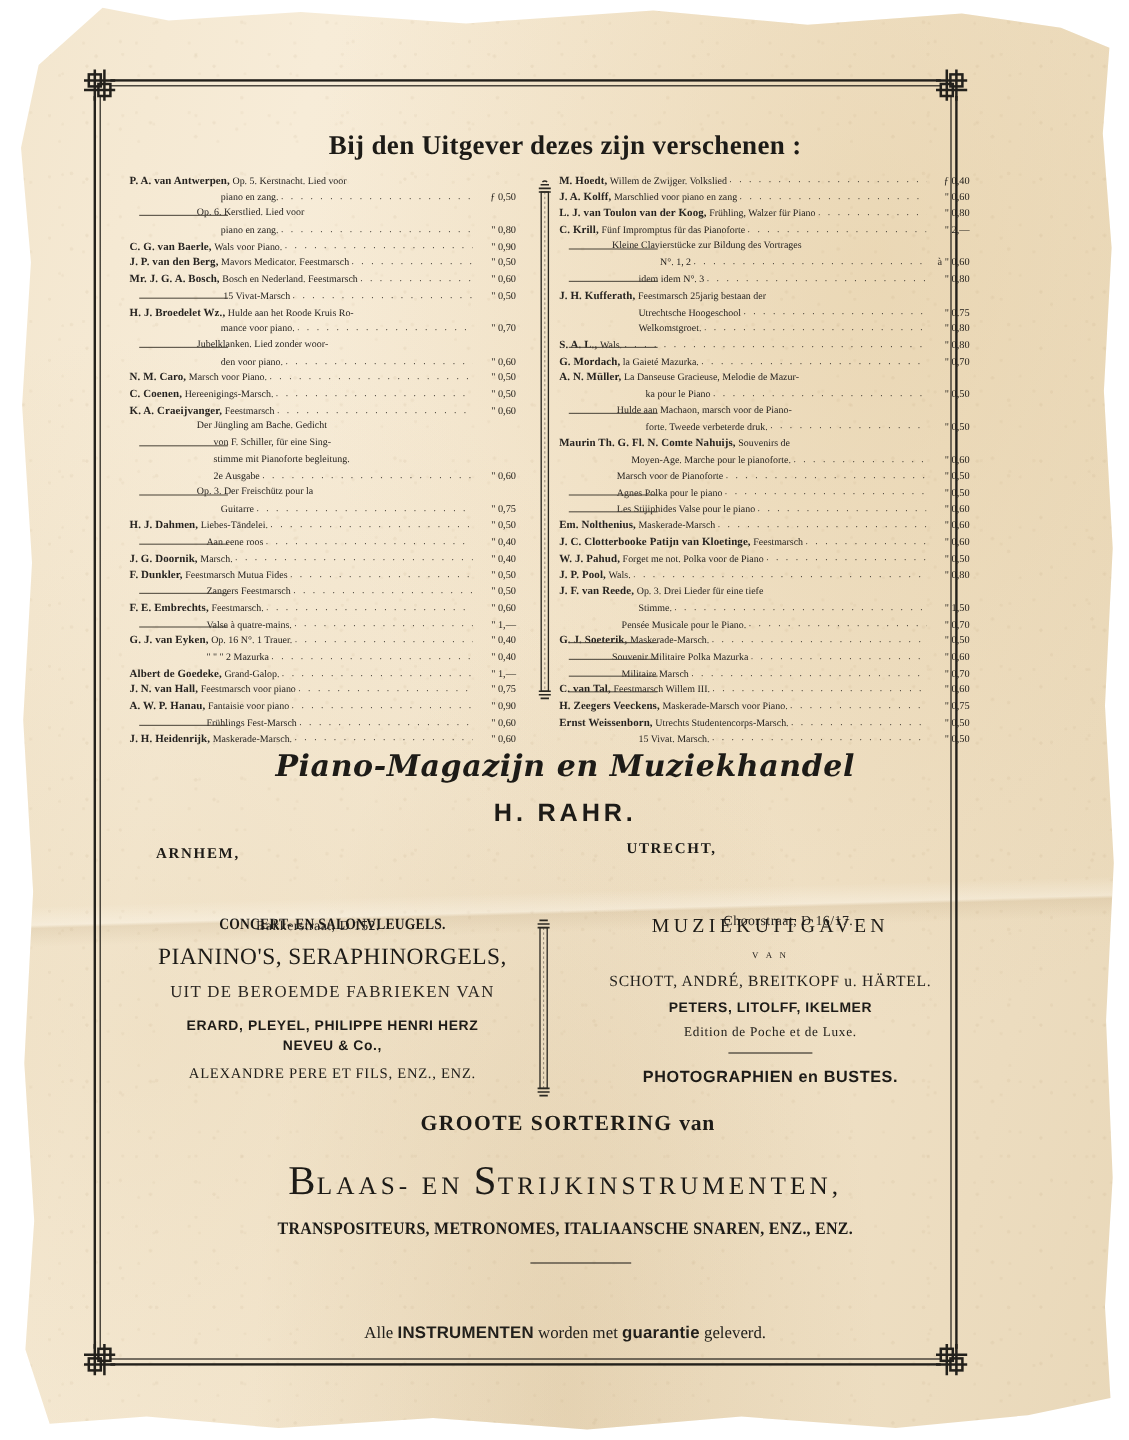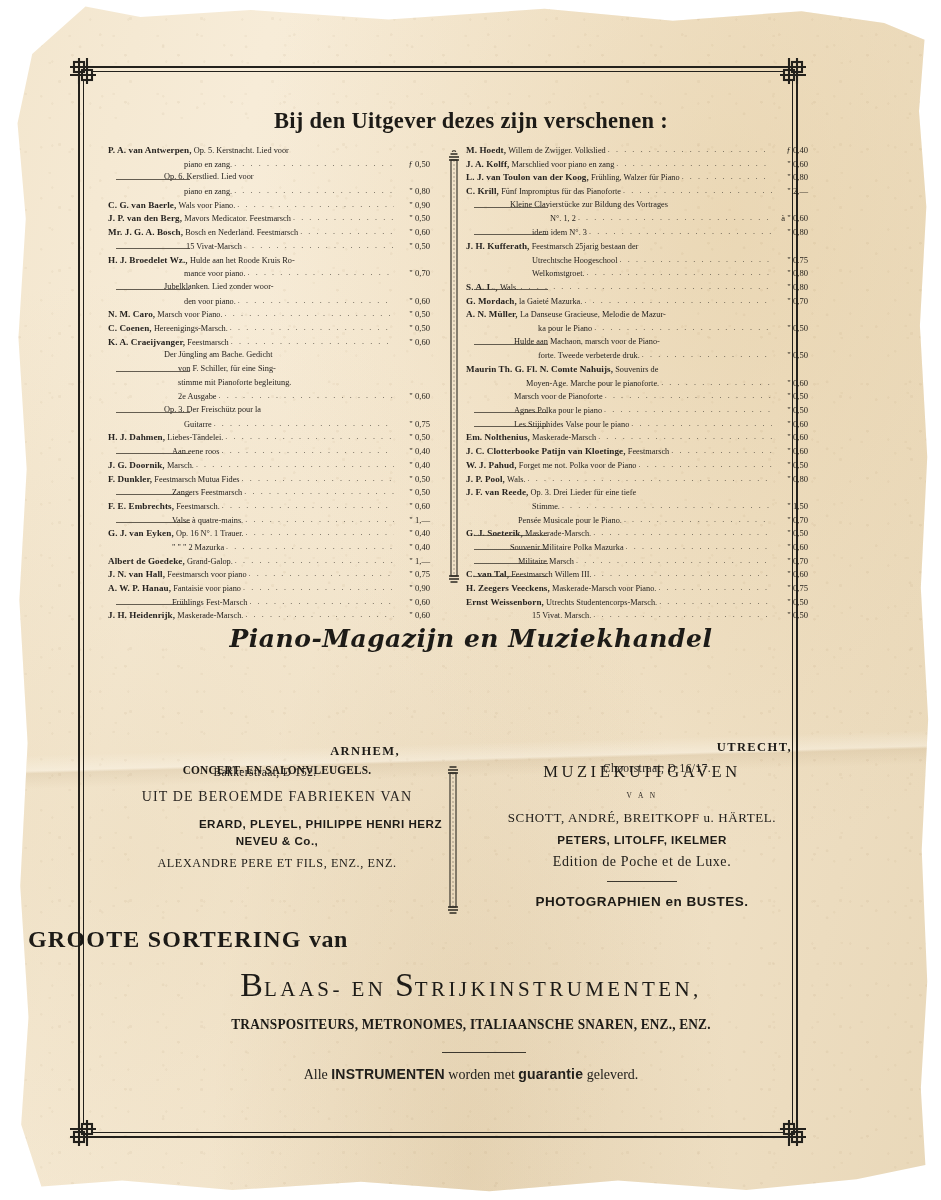--- a/index.html
+++ b/index.html
@@ -70,43 +70,43 @@
   #pillar{position:absolute;left:434px;top:146px;width:16px;height:436px;}
 
   
   #fraktur{position:absolute;left:0;right:0;top:620px;text-align:center;
      font-family:"DejaVu Serif",serif;font-weight:700;font-size:25px;
      color:#1d1b17;letter-spacing:.5px;font-style:italic;}
   #rahr{position:absolute;left:0;right:0;top:662px;text-align:center;
      font-family:"Liberation Sans",sans-serif;font-weight:700;font-size:21px;
      letter-spacing:3.2px;color:#1d1b17;}
 
-  .city{position:absolute;text-align:right;font-weight:700;font-size:12.5px;
-        letter-spacing:1.4px;color:#1d1b17;font-family:"Liberation Serif",serif;margin-top:40px;}
+  .city{position:absolute;text-align:left;font-weight:700;font-size:12.5px;
+        letter-spacing:1.4px;color:#1d1b17;font-family:"Liberation Serif",serif;}
   .addr{position:absolute;text-align:center;font-size:11.5px;color:#262320;
         letter-spacing:.4px;margin-top:40px;}
 
   
   .pnl{position:absolute;text-align:center;}
   .p-h1{font-family:"Liberation Serif",serif;font-weight:700;font-size:13.2px;
         letter-spacing:.2px;color:#1d1b17;transform:scaleX(.86);}
   .p-h2{font-family:"Liberation Serif",serif;font-size:19.5px;letter-spacing:.4px;
         color:#1d1b17;}
   .p-sm{font-size:14px;letter-spacing:1.1px;color:#2a2622;}
   .p-b{font-family:"Liberation Sans",sans-serif;font-weight:700;font-size:11.6px;
        letter-spacing:.5px;color:#1d1b17;}
   .p-sr{font-family:"Liberation Serif",serif;font-size:12.2px;letter-spacing:.6px;color:#22201c;}
   .p-mz{font-family:"Liberation Serif",serif;font-size:16.5px;letter-spacing:3.6px;color:#1d1b17;}
   .p-vn{font-size:7.4px;letter-spacing:2.4px;color:#2a2622;}
 
   #pillar2{position:absolute;left:434px;top:760px;width:14px;height:152px;}
 
   
-  #groote{position:absolute;left:16px;right:0;top:922px;text-align:left;
-     font-family:"Liberation Serif",serif;font-weight:700;font-size:24px;
+  #groote{position:absolute;left:4px;right:0;top:922px;text-align:center;
+     font-family:"Liberation Serif",serif;font-weight:700;font-size:18px;
      letter-spacing:1.2px;color:#1d1b17;}
   #groote .vn{font-weight:700;letter-spacing:.5px;}
   #blaas{position:absolute;left:0;right:0;top:962px;text-align:center;
      font-family:"Liberation Serif",serif;font-size:21px;letter-spacing:3.4px;
      color:#1d1b17;}
   #blaas .cap{font-size:34px;letter-spacing:1px;}
   #transp{position:absolute;left:0;right:0;top:1012px;text-align:center;
      font-family:"Liberation Serif",serif;font-weight:700;font-size:14.5px;
      letter-spacing:.2px;color:#1d1b17;transform:scaleX(.92);}
   #midrule{position:absolute;left:430px;top:1048px;width:84px;height:1px;background:#3d382f;}
@@ -442,63 +442,65 @@
     <svg width="16" height="436" viewBox="0 0 16 436" preserveAspectRatio="none">
       <rect x="5" y="10" width="6" height="416" fill="none" stroke="#2b2822" stroke-width="1.1"></rect>
       <line x1="8" y1="10" x2="8" y2="426" stroke="#5a5248" stroke-width=".5" stroke-dasharray="2 2"></line>
       <path d="M3 10 h10 M3 7 h10 M4.5 4 h7" stroke="#2b2822" stroke-width="1.3" fill="none"></path>
       <path d="M6 1.5 q2 -1.5 4 0" stroke="#2b2822" stroke-width="1.2" fill="none"></path>
       <path d="M3 426 h10 M3 429 h10 M4.5 432 h7" stroke="#2b2822" stroke-width="1.3" fill="none"></path>
     </svg>
   </div>
 
   <div id="fraktur">Piano-Magazijn en Muziekhandel</div>
+  <div id="rahr">H. RAHR.</div>
 
   <div class="city" style="left:118px;width:270px;top:700px;">ARNHEM,</div>
   <div class="addr" style="left:118px;width:270px;top:722px;">Bakkerstraat, D 152.</div>
 
   <div class="city" style="left:510px;width:270px;top:696px;">UTRECHT,</div>
   <div class="addr" style="left:510px;width:270px;top:718px;">Choorstraat, D 16/17.</div>
 
   <div class="pnl" style="left:100px;width:330px;top:758px;">
     <div class="p-h1">CONCERT- EN SALONVLEUGELS.</div>
+    <div class="p-h2" style="margin-top:9px;">PIANINO'S, SERAPHINORGELS,</div>
     <div class="p-sm" style="margin-top:11px;">UIT DE BEROEMDE FABRIEKEN VAN</div>
-    <div class="p-b" style="margin-top:12px;text-align:right;">ERARD, PLEYEL, PHILIPPE HENRI HERZ</div>
+    <div class="p-b" style="margin-top:12px;">ERARD, PLEYEL, PHILIPPE HENRI HERZ</div>
     <div class="p-b" style="margin-top:4px;">NEVEU &amp; Co.,</div>
     <div class="p-sr" style="margin-top:9px;">ALEXANDRE PERE ET FILS, ENZ., ENZ.</div>
   </div>
 
   <div id="pillar2">
     <svg width="14" height="152" viewBox="0 0 14 152" preserveAspectRatio="none">
       <rect x="4" y="9" width="6" height="134" fill="none" stroke="#2b2822" stroke-width="1.1"></rect>
       <line x1="7" y1="9" x2="7" y2="143" stroke="#5a5248" stroke-width=".5" stroke-dasharray="2 2"></line>
       <path d="M2 9 h10 M2 6 h10 M3.5 3 h7" stroke="#2b2822" stroke-width="1.3" fill="none"></path>
       <path d="M2 143 h10 M2 146 h10 M3.5 149 h7" stroke="#2b2822" stroke-width="1.3" fill="none"></path>
     </svg>
   </div>
 
   <div class="pnl" style="left:470px;width:320px;top:758px;">
     <div class="p-mz">MUZIEKUITGAVEN</div>
     <div class="p-vn" style="margin-top:9px;">V A N</div>
     <div class="p-sr" style="margin-top:10px;font-size:13px;">SCHOTT, ANDRÉ, BREITKOPF u. HÄRTEL.</div>
     <div class="p-b" style="margin-top:7px;">PETERS, LITOLFF, IKELMER</div>
-    <div class="p-sr" style="margin-top:8px;font-size:14px;">Edition de Poche et de Luxe.</div>
+    <div class="p-sr" style="margin-top:8px;font-size:11px;">Edition de Poche et de Luxe.</div>
     <div style="width:70px;height:1px;background:#3d382f;margin:11px auto 0;"></div>
     <div class="p-b" style="margin-top:12px;font-size:13.5px;">PHOTOGRAPHIEN en BUSTES.</div>
   </div>
 
   <div id="groote">
     <span>GROOTE SORTERING</span>
     <span class="vn">van</span>
   </div>
 
   <div id="blaas">
     <span class="cap">B</span><span>LAAS-  EN  </span><span class="cap">S</span><span>TRIJKINSTRUMENTEN,</span>
   </div>
 
   <div id="transp">TRANSPOSITEURS, METRONOMES, ITALIAANSCHE SNAREN, ENZ., ENZ.</div>
   <div id="midrule"></div>
 
-  <div class="last" style="top:1062px;">
+  <div class="last" style="top:1098px;">
     <span>Alle </span><b>INSTRUMENTEN</b><span> worden met </span><b>guarantie</b><span> geleverd.</span>
   </div>
 
 </div>
 
 </body></html>

